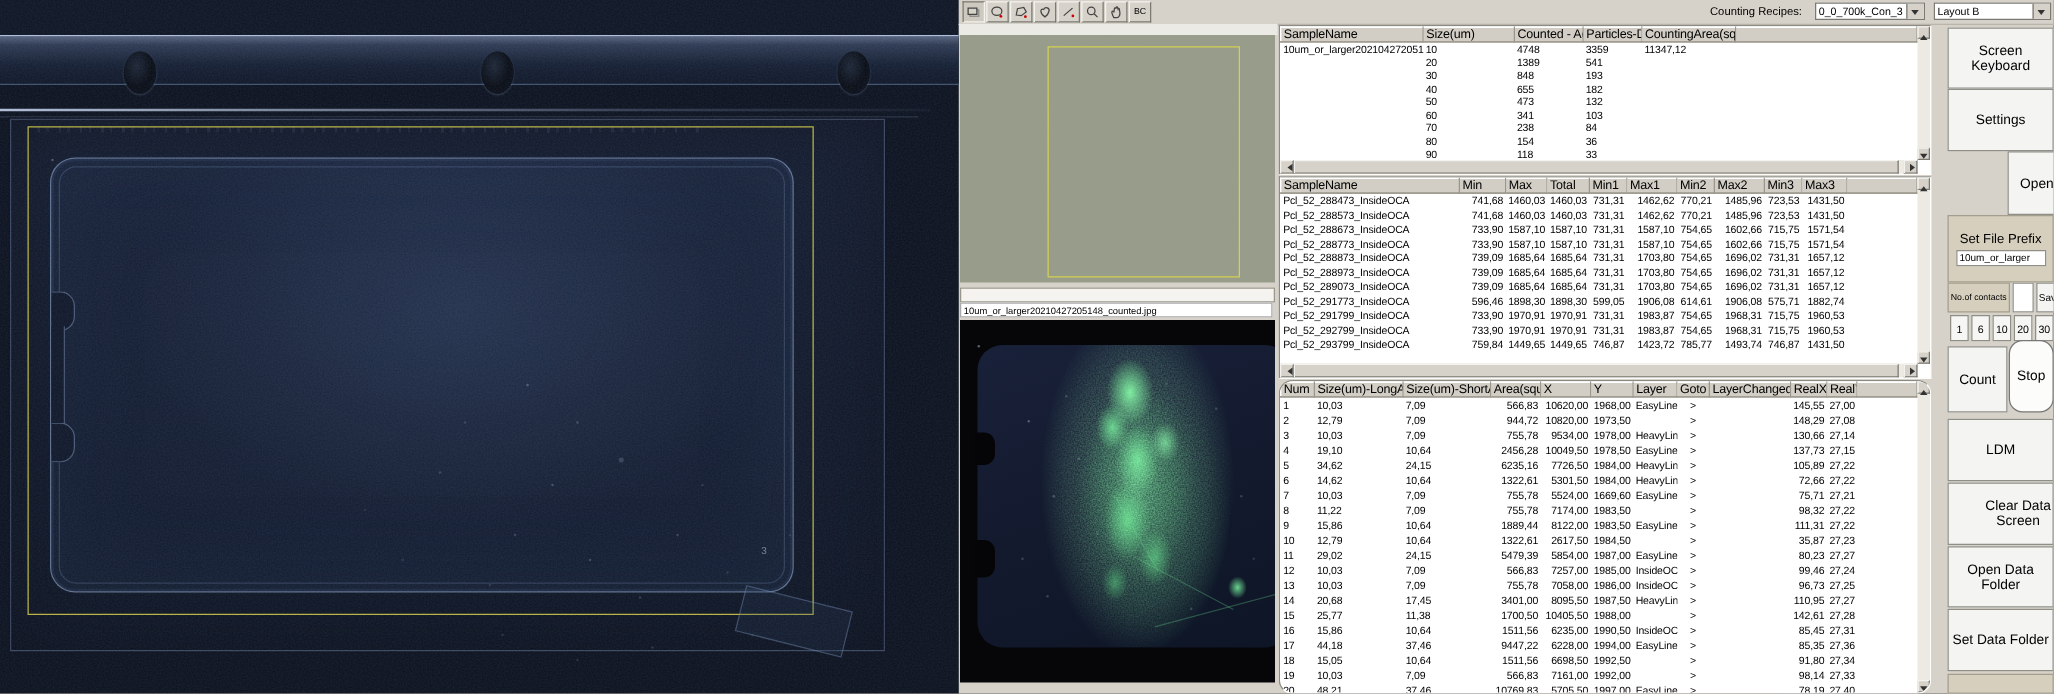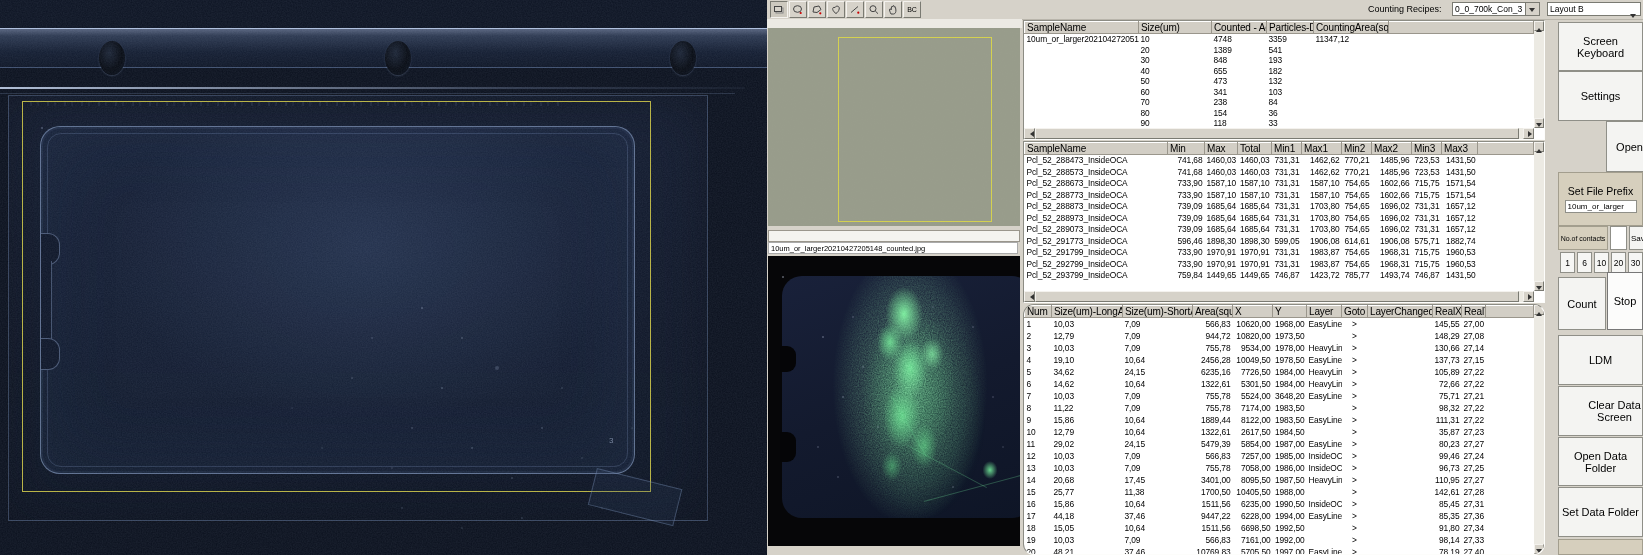--- a/index.html
+++ b/index.html
@@ -63,21 +63,21 @@
   .tbtn { width:18px; height:17px; background:#d6d2c9; border:1px solid;
     border-color:#f4f2ee #7a7a72 #7a7a72 #f4f2ee; display:flex; align-items:center; justify-content:center;
     box-sizing:border-box; font-size:7px; }
   .tbtn.pressed { border-color:#7a7a72 #f4f2ee #f4f2ee #7a7a72; background:#cdc9bf; }
   .recipes-label { left:1368px; top:4px; font-size:9px; }
   .combo { display:flex; height:14px; background:#fff; border:1px solid #7a7a72; box-sizing:border-box; }
   .combo .val { flex:1; font-size:8.5px; line-height:12px; padding:0 2px; overflow:hidden; white-space:nowrap; }
   .combo .dd { width:13px; background:#d6d2c9; border-left:1px solid #7a7a72; position:relative; }
   .combo .dd::after { content:""; position:absolute; left:3px; top:5px; border:3px solid transparent; border-top:4px solid #333; }
   .combo1 { left:1452px; top:2px; width:88px; }
-  .combo2 { left:1547px; top:2px; width:94px;align-items:center; }
+  .combo2 { left:1547px; top:2px; width:94px; }
 
   
   .mid-strip { left:767px; top:19px; width:255px; height:9px; background:#eceae4; }
   .camera { left:768px; top:28px; width:252px; height:198px; background:#999d8c; overflow:hidden; }
   .cam-roi { position:absolute; left:70px; top:9px; width:152px; height:183px; border:1px solid #d8d44e; }
   .blank-bar { left:768px; top:230px; width:250px; height:10px; background:#f4f3ef; border:1px solid #9a968c; }
   .filename { left:768px; top:242px; width:250px; height:12px; background:#fff; border:1px solid #aaa;
     font-size:7.5px; line-height:11px; padding-left:2px; overflow:hidden; white-space:nowrap; box-sizing:border-box; }
   .counted { left:768px; top:256px; width:252px; height:290px; background:#060608; overflow:hidden; }
   .device { position:absolute; left:14px; top:20px; width:250px; height:242px; border-radius:20px;
@@ -151,21 +151,21 @@
   .contacts-label { left:1558px; top:226px; width:50px; height:24px; background:#d6cfbd; border:1px solid #a39e8e;
     box-sizing:border-box; font-size:7px; display:flex; align-items:center; justify-content:center; }
   .contacts-input { left:1610px; top:226px; width:17px; height:24px; background:#fff; border:1px solid #8f8f88;
     box-sizing:border-box; font-size:9px; font-family:"Liberation Sans", sans-serif; padding:0 1px; }
   .save-btn { left:1629px; top:226px; width:24px; height:24px; font-size:8px; background:#f4f4f2;
     border:1px solid #8f8f88; box-sizing:border-box; display:flex; align-items:center; padding-left:1px; }
   .numbtn { top:252px; width:15px; height:21px; background:#f6f6f4; border:1px solid #8f8f88; box-sizing:border-box;
     font-size:8.5px; display:flex; align-items:center; justify-content:center; }
   .n1 { left:1560px; } .n2 { left:1577px; } .n3 { left:1594px; } .n4 { left:1611px; } .n5 { left:1628px; }
   .count-btn { left:1558px; top:277px; width:48px; height:53px; }
-  .stop-btn { left:1607px; top:272px; width:36px; height:58px; background:#fcfcfb; border-color:#777; }
+  .stop-btn { left:1607px; top:272px; width:36px; height:58px; background:#fcfcfb; border-color:#777;border-radius:11px; }
   .ldm { top:335px; height:50px; } .clear { top:386px; height:50px;padding-left:28px; }
   .opend { top:437px; height:49px; } .setd { top:487px; height:50px; }
   .partial { left:1558px; top:539px; width:85px; height:16px; background:#d6cfbd; border:1px solid #a39e8e; box-sizing:border-box; }
 </style>
 </head>
 <body>
 
 <div class="app">
 
   <div class="abs photo">
@@ -694,21 +694,21 @@
             <td>72,66</td>
             <td>27,22</td>
             <td></td>
           </tr>
           <tr>
             <td>7</td>
             <td>10,03</td>
             <td>7,09</td>
             <td>755,78</td>
             <td>5524,00</td>
-            <td>3648,20</td>
+            <td>1669,60</td>
             <td>EasyLiner</td>
             <td>&gt;</td>
             <td></td>
             <td>75,71</td>
             <td>27,21</td>
             <td></td>
           </tr>
           <tr>
             <td>8</td>
             <td>11,22</td>

